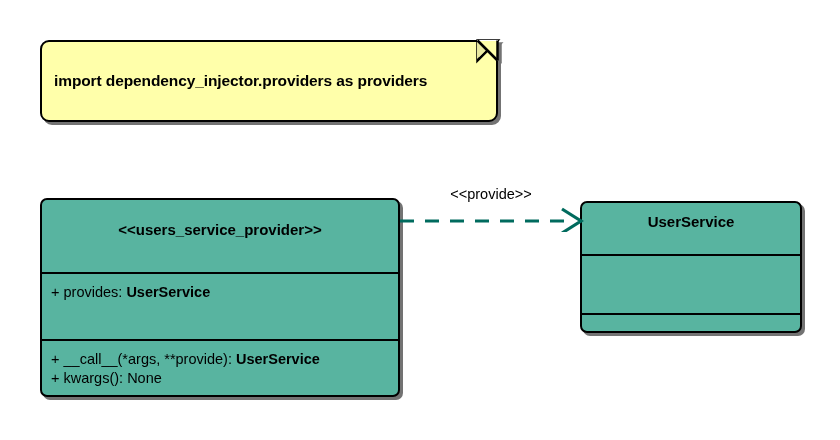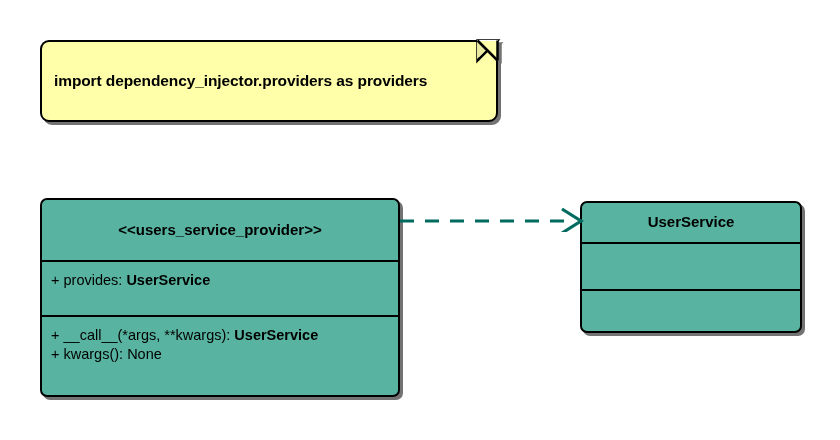--- a/index.html
+++ b/index.html
@@ -45,21 +45,21 @@
     border:2.5px solid #000000;
     border-radius:7px;
     box-sizing:border-box;
     filter:drop-shadow(3px 3px 0 rgba(0,0,0,0.55));
     overflow:hidden;
   }
   .compartment{
     box-sizing:border-box;
     position:relative;
   }
-  .compartment + .compartment{border-top:2.5px solid #000000;}
+  .compartment + .compartment{border-top:2.5px solid #000000;margin-top:12px;}
   .comp-title{
     display:flex;flex-direction:column;
     justify-content:center;
     text-align:center;
     font-weight:bold;font-size:15px;color:#000;
     line-height:1.22;
     padding:4px 6px;
   }
   .comp-body{
     padding:9px 9px 6px 9px;
@@ -118,37 +118,38 @@
     </div>
     <div class="compartment comp-body c-attrs">
       <div class="row">
         <span>+</span>
         <span>provides: </span><b>UserService</b>
       </div>
     </div>
     <div class="compartment comp-body c-ops">
       <div class="row">
         <span>+</span>
-        <span>__call__(*args, **kwargs): </span><b>UserService</b>
+        <span>__call__(*args, **provide): </span><b>UserService</b>
       </div>
       <div class="row">
         <span>+</span>
         <span>kwargs(): None</span><b></b>
       </div>
     </div>
   </div>
 
   <div class="uml-class" id="class-userservice" style="--class-fill: #58b4a0;">
     <div class="compartment comp-title c-title">
       <span>UserService</span>
     </div>
     <div class="compartment comp-body c-attrs"></div>
     <div class="compartment comp-body c-ops"></div>
   </div>
 
   <div class="dependency">
+    <div class="dep-label">&lt;&lt;provide&gt;&gt;</div>
     <svg width="190" height="46" viewBox="0 0 190 46">
       <line x1="4" y1="35" x2="176" y2="35" stroke="#006b5e" stroke-width="3.2" stroke-dasharray="14,11" stroke-linecap="butt"></line>
       <path d="M 166 23 L 185 35 L 166 47" fill="none" stroke="#006b5e" stroke-width="3.2" stroke-linecap="butt" stroke-linejoin="miter"></path>
     </svg>
   </div>
 
 </div>
 
 </body></html>

